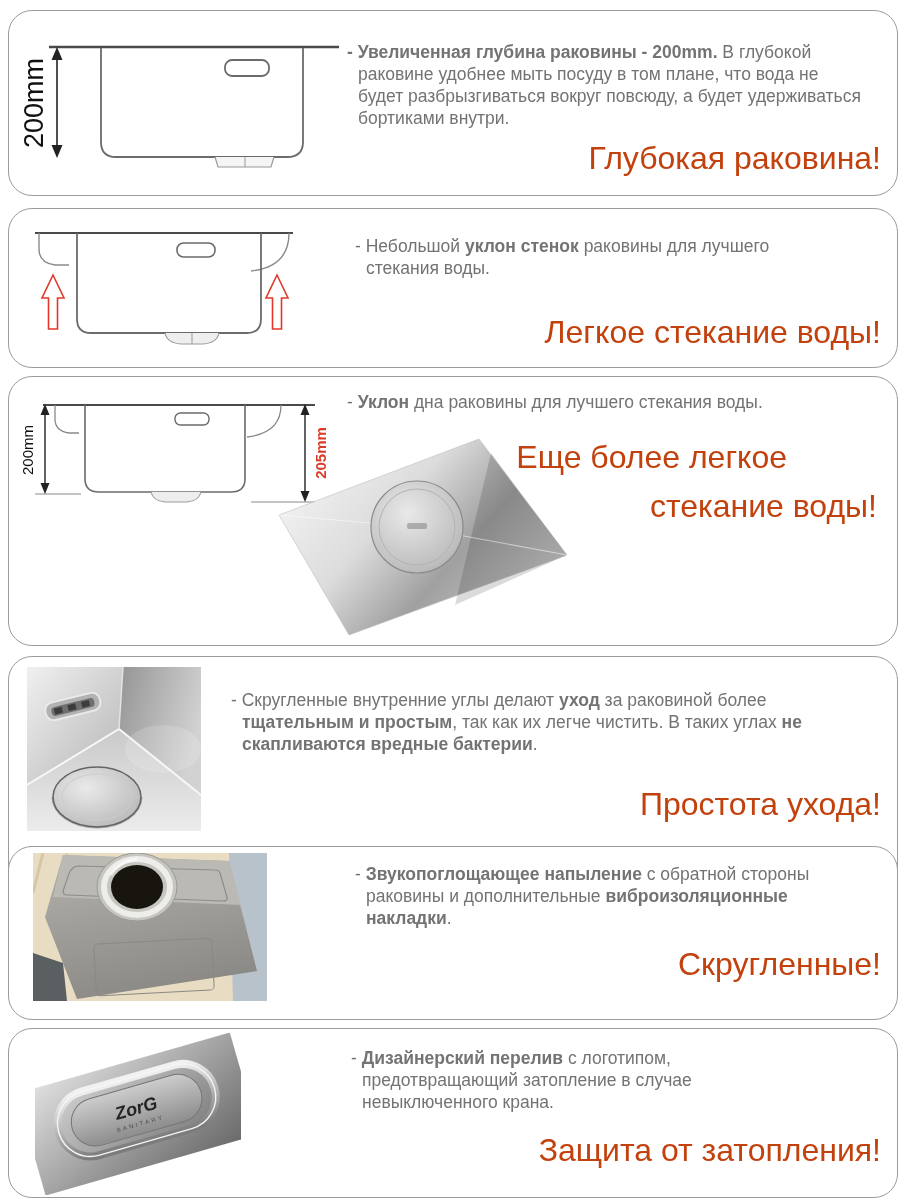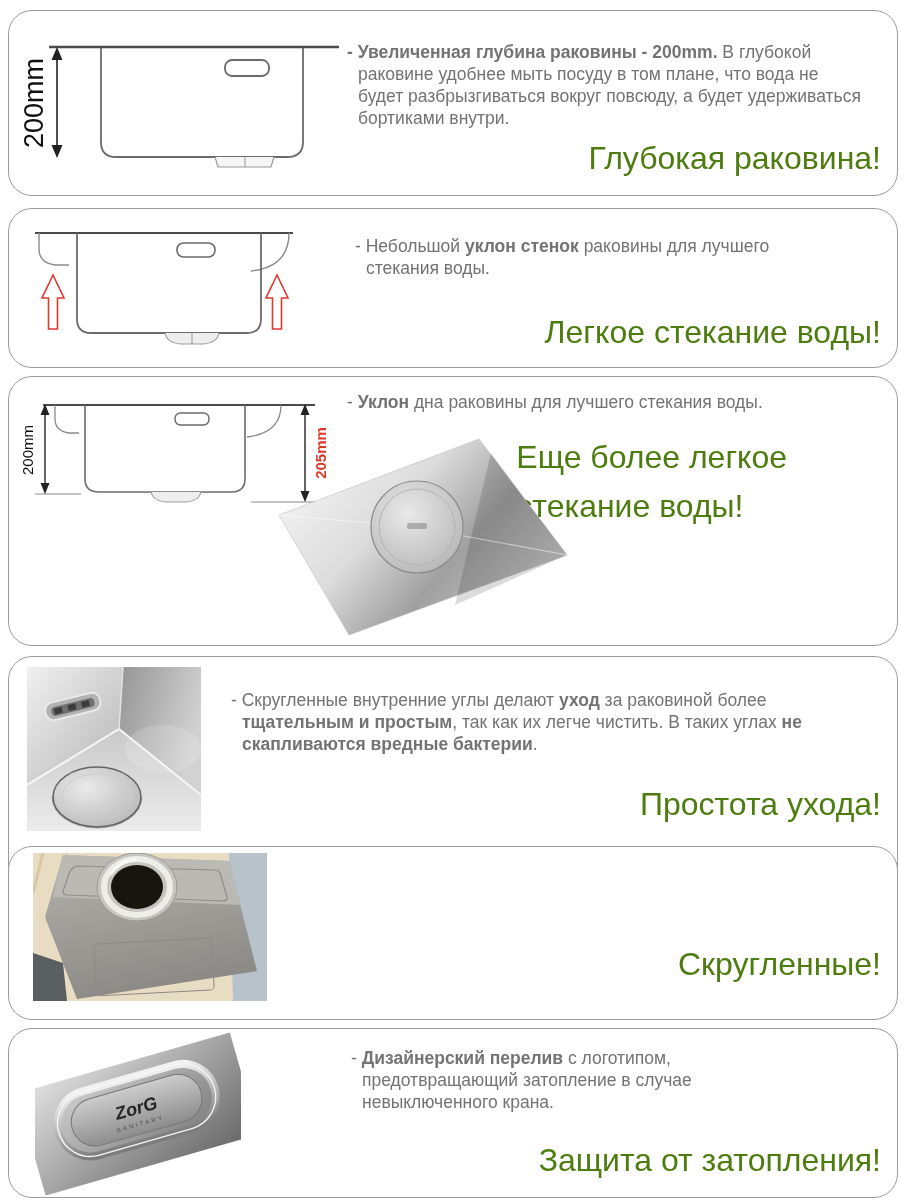--- a/index.html
+++ b/index.html
@@ -11,21 +11,21 @@
     position:absolute;left:8px;width:890px;background:#ffffff;
     border:1.6px solid #9b9b9b;border-radius:24px;box-sizing:border-box;
   }
   .body-text{
     position:absolute;font-size:17.5px;line-height:22px;
     padding-left:11px;text-indent:-11px;color:#737373;
   }
   .body-text .b{font-weight:700;}
   .headline{
     position:absolute;right:16px;font-size:32px;line-height:38px;
-    color:#4d7c0f;white-space:nowrap;
+    color:#c2410c;text-align:right;white-space:nowrap;
   }
   .headline .hl-line{display:block;margin-left:36px;}
   svg{position:absolute;display:block;}
   svg text{font-family:"Liberation Sans",sans-serif;}
 </style>
 </head>
 <body>
 
 <div class="card" style="top:10px;height:186px;">
   <svg style="left:10px;top:26px;" width="322" height="150" viewBox="0 0 322 150">
@@ -164,20 +164,21 @@
     <polygon points="0,100 30,110 34,148 0,148" fill="#5a5f62"></polygon>
     <polygon points="30,2 196,8 224,118 44,146 12,64" fill="url(#pc1)"></polygon>
     <polygon points="30,2 196,8 208,52 20,44" fill="#bab9b3"></polygon>
     <path d="M40,15 Q42,13 46,13 L182,17 Q186,17 187,20 L194,44 Q195,48 190,48 L34,42 Q30,42 30,38 L37,18 Z" fill="none" stroke="#8e8d89" stroke-width="1.2"></path>
     <rect x="62" y="88" width="118" height="52" rx="4" fill="none" stroke="#8a8985" stroke-width="1" transform="rotate(-3 121 114)"></rect>
     <ellipse cx="104" cy="34" rx="40" ry="34" fill="#c6c5c0" stroke="#9b9a96" stroke-width="1"></ellipse>
     <ellipse cx="104" cy="34" rx="33" ry="28" fill="none" stroke="#ededea" stroke-width="6"></ellipse>
     <ellipse cx="104" cy="34" rx="26" ry="22" fill="#17150e"></ellipse>
     <path d="M78,22 A33,28 0 0 1 104,6" fill="none" stroke="#ffffff" opacity="0.6" stroke-width="3"></path>
   </svg>
+  <div class="body-text" style="left:346px;top:16px;width:470px;"><span>- </span><span class="b">Звукопоглощающее напыление</span><span> с обратной стороны раковины и дополнительные </span><span class="b">виброизоляционные накладки</span><span>.</span></div>
   <div class="headline" style="top:98px;">Скругленные!</div>
 </div>
 
 <div class="card" style="top:1028px;height:170px;">
   <svg style="left:26px;top:4px;" width="206" height="162" viewBox="0 0 206 162">
     <defs>
       <linearGradient id="pd1" x1="0" y1="0" x2="1" y2="1">
         <stop offset="0" stop-color="#e3e3e3"></stop>
           <stop offset="0.55" stop-color="#9d9d9d"></stop>
           <stop offset="1" stop-color="#666666"></stop>
@@ -194,14 +195,14 @@
     <g transform="rotate(-16 103 82)">
       <rect x="-8" y="28" width="222" height="106" fill="url(#pd1)"></rect>
       <rect x="22" y="44" width="162" height="66" rx="33" fill="none" stroke="url(#pd2)" stroke-width="8"></rect>
       <rect x="22" y="44" width="162" height="66" rx="33" fill="none" stroke="#f5f5f5" stroke-width="1.4"></rect>
       <rect x="36" y="53" width="134" height="48" rx="24" fill="url(#pd3)" stroke="#767676" stroke-width="1"></rect>
       <text x="103" y="81" text-anchor="middle" font-size="18" font-weight="700" font-style="italic" fill="#252525">ZorG</text>
       <text x="103" y="93" text-anchor="middle" font-size="6" letter-spacing="2.5" fill="#4a4a4a">SANITARY</text>
     </g>
   </svg>
   <div class="body-text" style="left:342px;top:18px;width:360px;"><span>- </span><span class="b">Дизайнерский перелив</span><span> с логотипом, предотвращающий затопление в случае невыключенного крана.</span></div>
-  <div class="headline" style="top:102px;margin-top:10px;">Защита от затопления!</div>
+  <div class="headline" style="top:102px;">Защита от затопления!</div>
 </div>
 
 </body></html>

